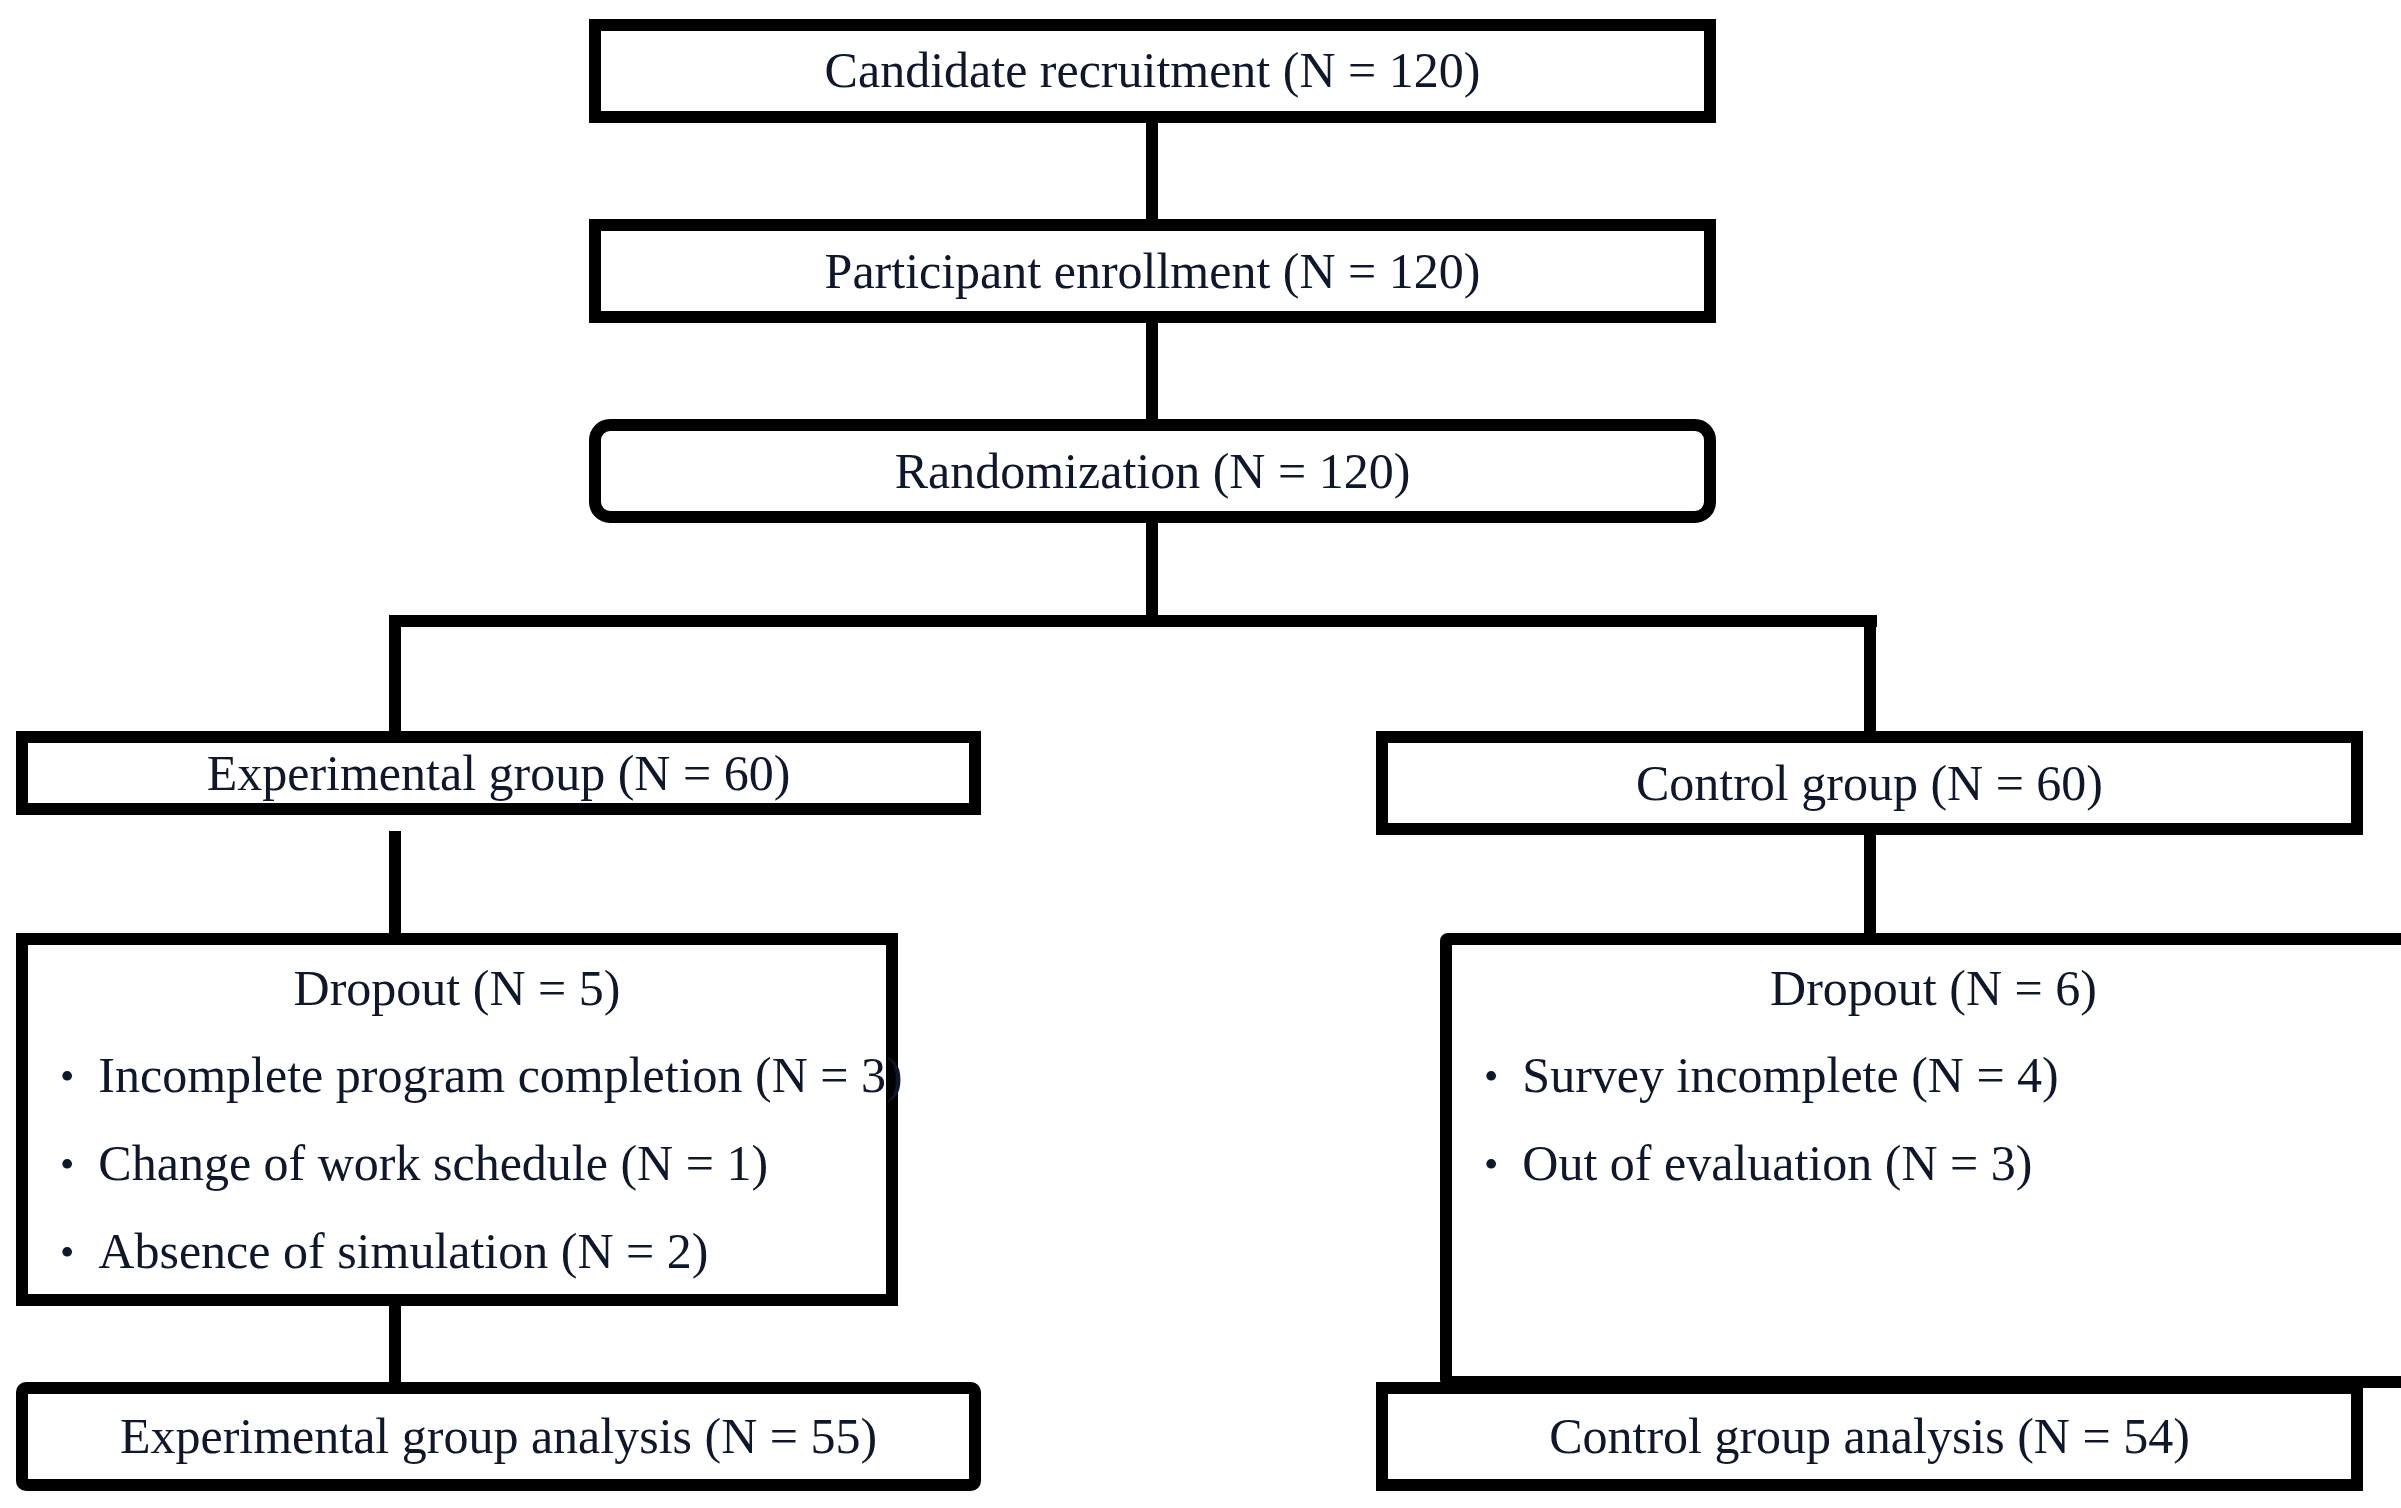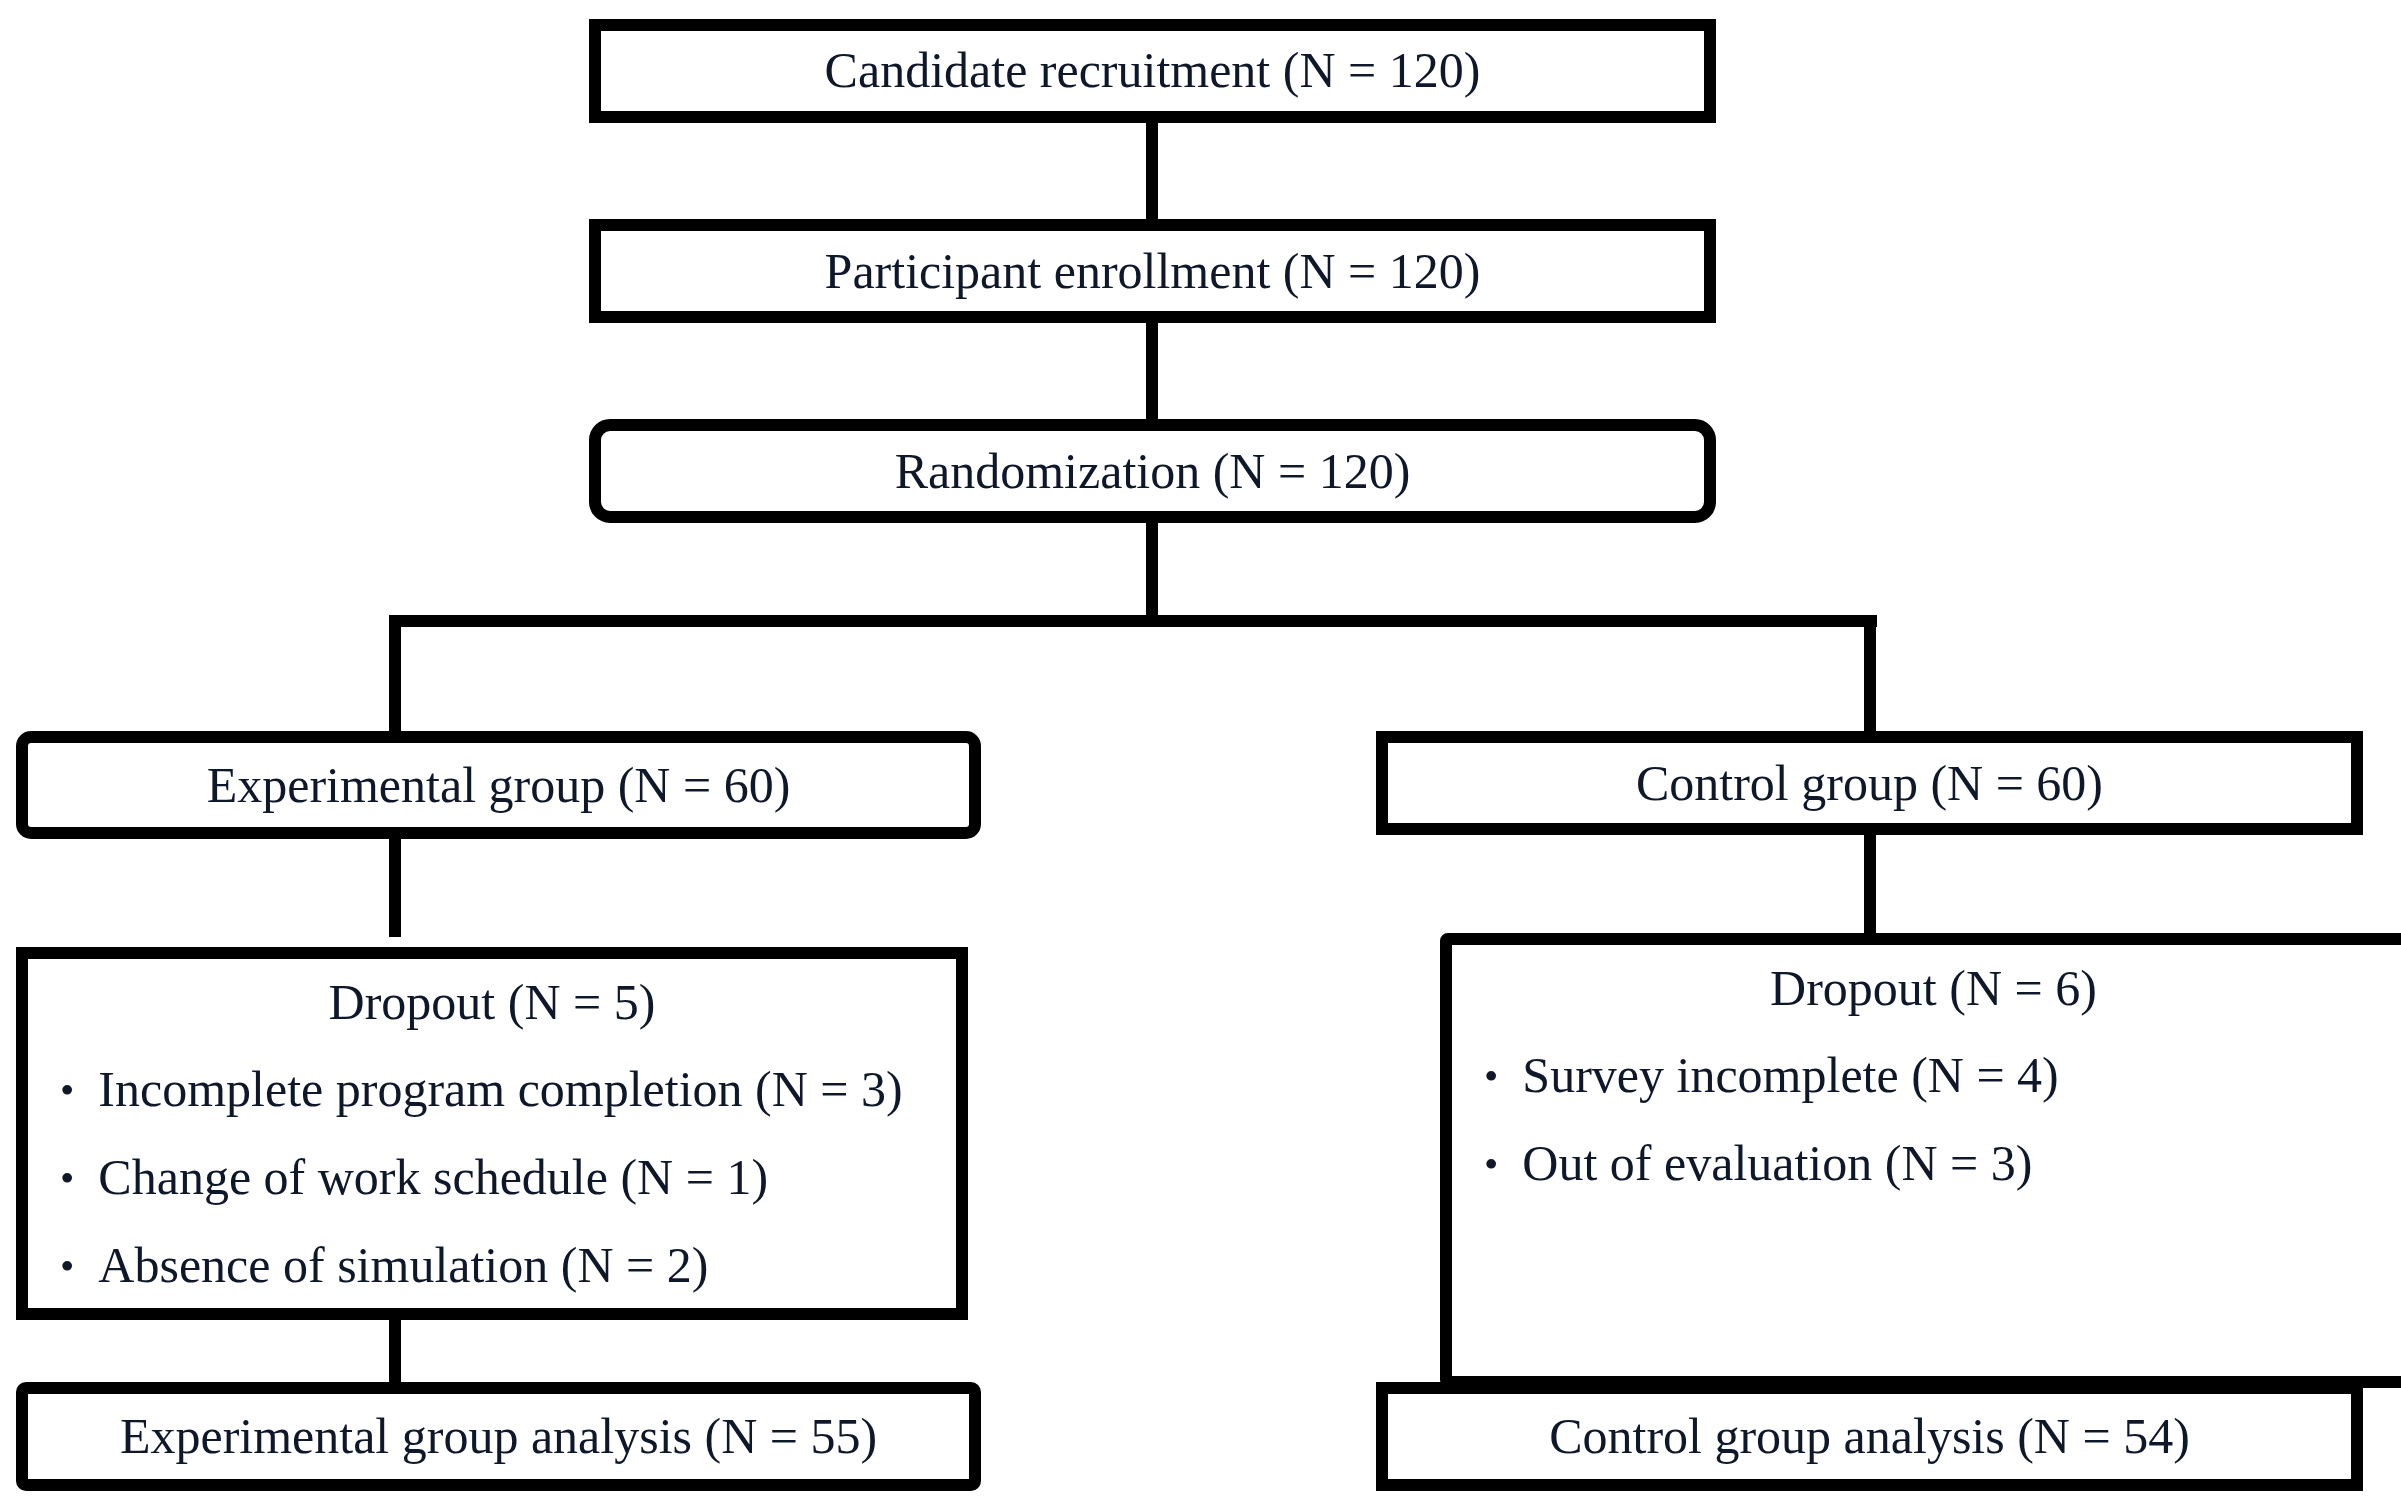--- a/index.html
+++ b/index.html
@@ -76,29 +76,29 @@
   </div>
 
   <div class="box" style="left:589px; top:219px; width:1127px; height:104px;">
     <span>Participant enrollment (N = 120)</span>
   </div>
 
   <div class="box" style="left:589px; top:419px; width:1127px; height:104px;border-radius:21px;">
     <span>Randomization (N = 120)</span>
   </div>
 
-  <div class="box" style="left:16px; top:731px; width:965px; height:108px;border-radius:15px;">
+  <div class="box" style="left:16px; top:731px; width:965px; height:84px;">
     <span>Experimental group (N = 60)</span>
   </div>
 
   <div class="box" style="left:1376px; top:731px; width:987px; height:104px;">
     <span>Control group (N = 60)</span>
   </div>
 
-  <div class="box list-box" style="left:16px; top:933px; width:952px; height:373px;margin-top:14px;">
+  <div class="box list-box" style="left:16px; top:933px; width:882px; height:373px;">
     <div class="title-line">Dropout (N = 5)</div>
     <div class="bullet-line">
       <span class="bullet">•</span><span>Incomplete program completion (N = 3)</span>
     </div>
     <div class="bullet-line">
       <span class="bullet">•</span><span>Change of work schedule (N = 1)</span>
     </div>
     <div class="bullet-line">
       <span class="bullet">•</span><span>Absence of simulation (N = 2)</span>
     </div>

